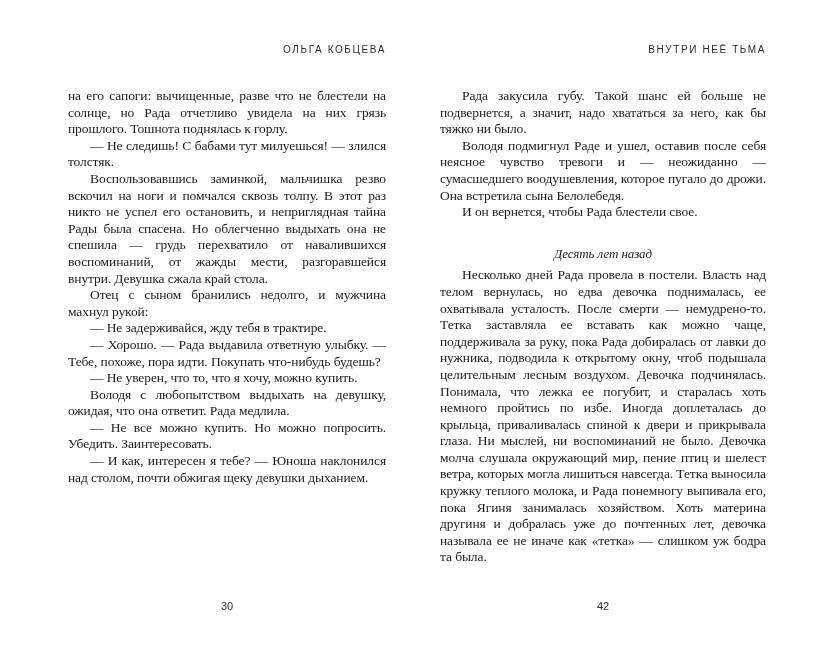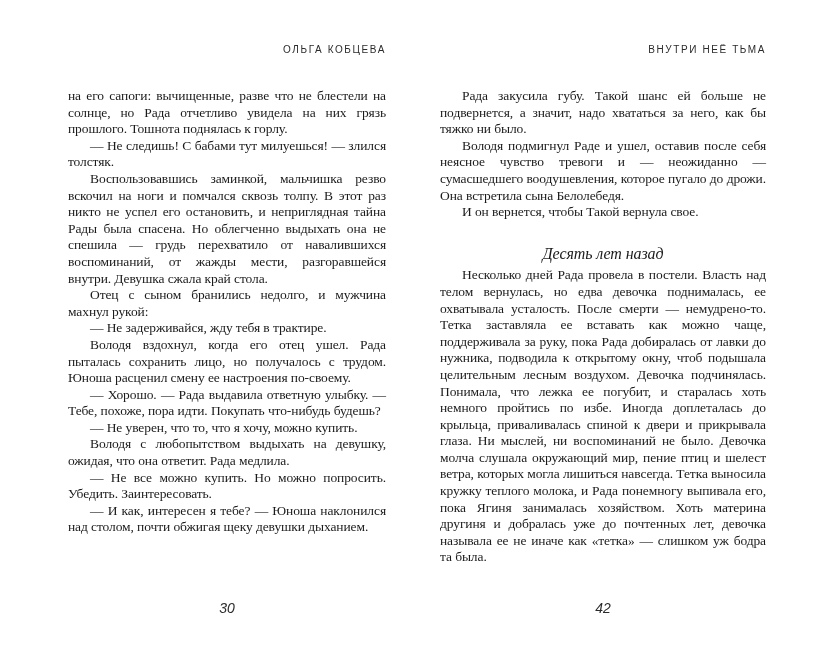--- a/index.html
+++ b/index.html
@@ -33,60 +33,58 @@
     hyphens: auto;
     margin-top: 15px;
   }
   .para { margin: 0; text-indent: 0; }
   .para.indent { text-indent: 22px; }
   .section-heading {
     margin: 25px 0 5px 0;
     text-align: center;
     text-indent: 0;
     font-style: italic;
-    font-size: 16px;
+    font-size: 13px;
     color: #1b1b1b;
   }
   .page-number {
     position: absolute; top: 600px; left: 0; right: 0;
     text-align: center;
     font-family: "Liberation Sans", sans-serif;
-    font-size: 14px;
+    font-size: 11px;
     color: #2b2b2b;
-    font-style: italic;
   }
 </style>
 </head>
 <body>
 
 <div class="spread">
 
   <section class="page page-left">
     <div class="running-head">ОЛЬГА КОБЦЕВА</div>
     <div class="text-block">
         <p class="para">на его сапоги: вычищенные, разве что не блестели на солнце, но Рада отчетливо увидела на них грязь прошлого. Тошнота поднялась к горлу.</p>
         <p class="para indent">— Не следишь! С бабами тут милуешься! — злился толстяк.</p>
         <p class="para indent">Воспользовавшись заминкой, мальчишка резво вскочил на ноги и помчался сквозь толпу. В этот раз никто не успел его остановить, и неприглядная тайна Рады была спасена. Но облегченно выдыхать она не спешила — грудь перехватило от навалившихся воспоминаний, от жажды мести, разгоравшейся внутри. Девушка сжала край стола.</p>
         <p class="para indent">Отец с сыном бранились недолго, и мужчина махнул рукой:</p>
         <p class="para indent">— Не задерживайся, жду тебя в трактире.</p>
-        <p class="para indent">Володя вздохнул, когда его отец ушел. Рада пыталась сохранить лицо, но получалось с трудом. Юноша расценил смену ее настроения по-своему.</p>
         <p class="para indent">— Хорошо. — Рада выдавила ответную улыбку. — Тебе, похоже, пора идти. Покупать что-нибудь будешь?</p>
         <p class="para indent">— Не уверен, что то, что я хочу, можно купить.</p>
         <p class="para indent">Володя с любопытством выдыхать на девушку, ожидая, что она ответит. Рада медлила.</p>
         <p class="para indent">— Не все можно купить. Но можно попросить. Убедить. Заинтересовать.</p>
         <p class="para indent">— И как, интересен я тебе? — Юноша наклонился над столом, почти обжигая щеку девушки дыханием.</p>
       </div>
     <div class="page-number">30</div>
   </section>
 
   <section class="page page-right">
     <div class="running-head">ВНУТРИ НЕЁ ТЬМА</div>
     <div class="text-block">
         <p class="para indent">Рада закусила губу. Такой шанс ей больше не подвернется, а значит, надо хвататься за него, как бы тяжко ни было.</p>
         <p class="para indent">Володя подмигнул Раде и ушел, оставив после себя неясное чувство тревоги и — неожиданно — сумасшедшего воодушевления, которое пугало до дрожи. Она встретила сына Белолебедя.</p>
-        <p class="para indent">И он вернется, чтобы Такой вернула свое.</p>
+        <p class="para indent">И он вернется, чтобы Рада блестели свое.</p>
         <div class="section-heading">Десять лет назад</div>
         <p class="para indent">Несколько дней Рада провела в постели. Власть над телом вернулась, но едва девочка поднималась, ее охватывала усталость. После смерти — немудрено-то. Тетка заставляла ее вставать как можно чаще, поддерживала за руку, пока Рада добиралась от лавки до нужника, подводила к открытому окну, чтоб подышала целительным лесным воздухом. Девочка подчинялась. Понимала, что лежка ее погубит, и старалась хоть немного пройтись по избе. Иногда доплеталась до крыльца, приваливалась спиной к двери и прикрывала глаза. Ни мыслей, ни воспоминаний не было. Девочка молча слушала окружающий мир, пение птиц и шелест ветра, которых могла лишиться навсегда. Тетка выносила кружку теплого молока, и Рада понемногу выпивала его, пока Ягиня занималась хозяйством. Хоть материна другиня и добралась уже до почтенных лет, девочка называла ее не иначе как «тетка» — слишком уж бодра та была.</p>
       </div>
     <div class="page-number">42</div>
   </section>
 
 </div>
 
 </body></html>

